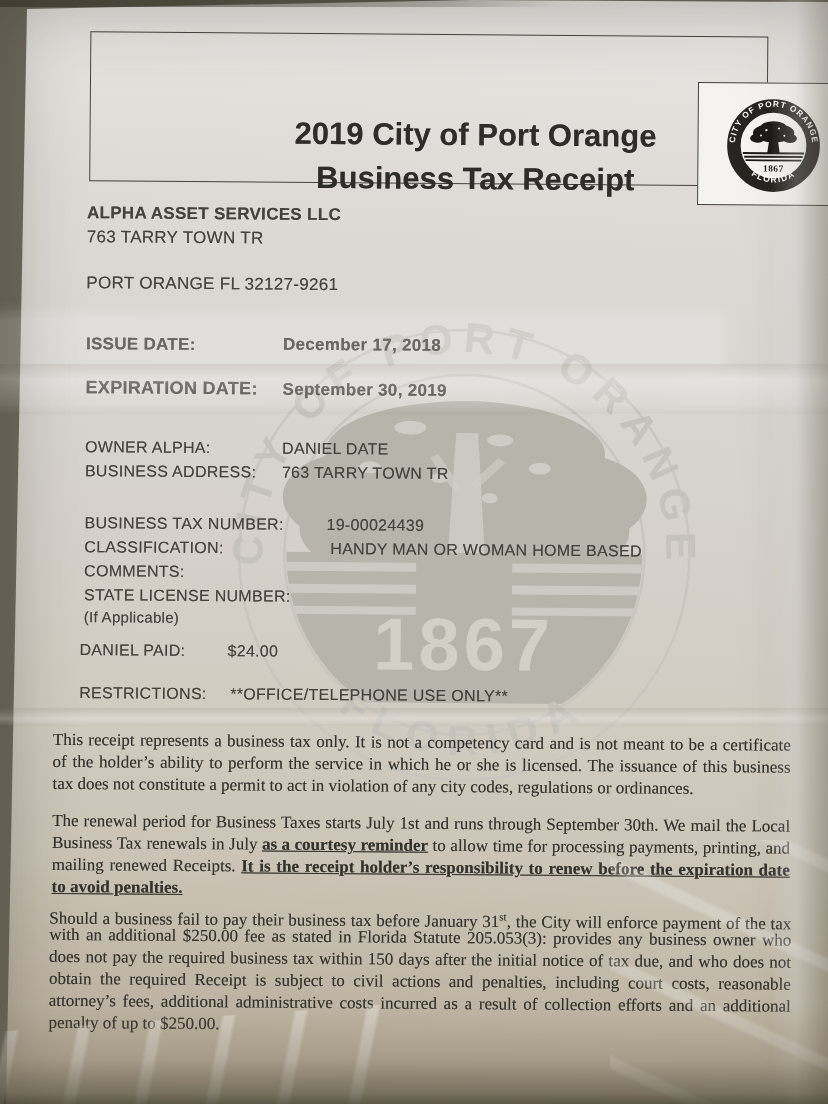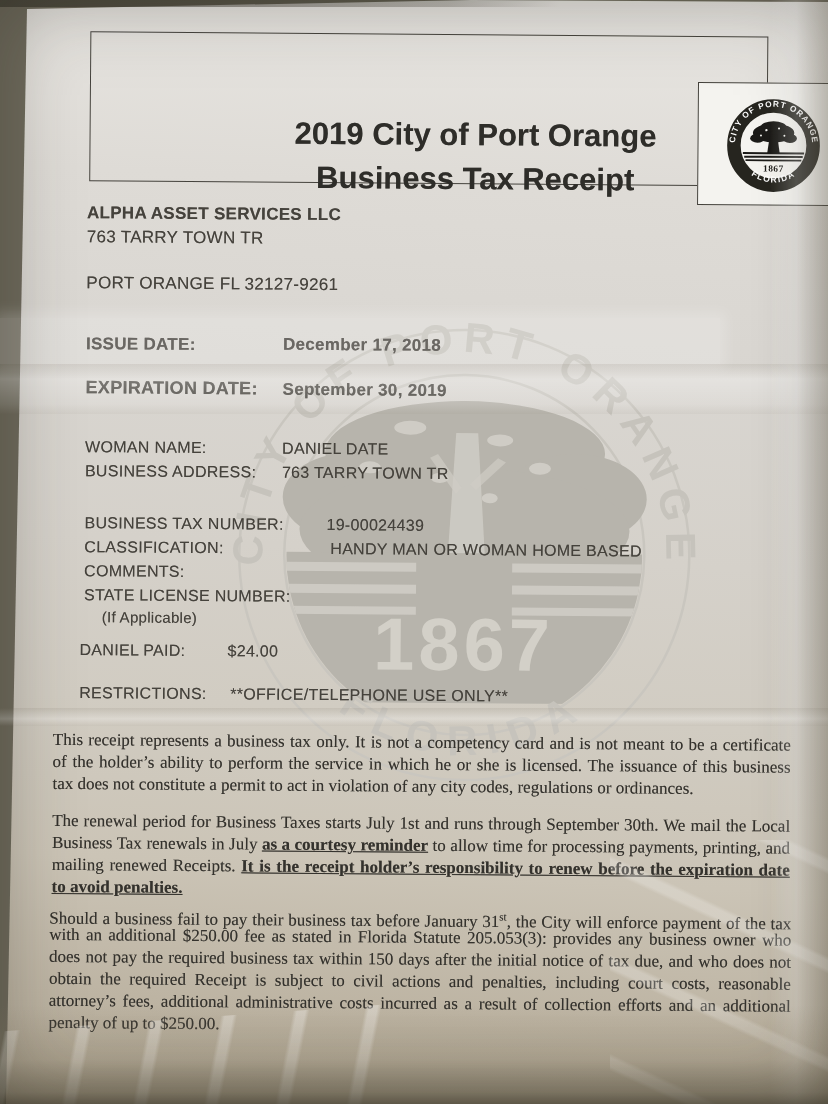--- a/index.html
+++ b/index.html
@@ -14,21 +14,21 @@
   .header-box{position:absolute;left:90px;top:31px;width:676px;height:148px;
               border:1.5px solid #45433d;}
   .title{position:absolute;left:130px;width:510px;text-align:center;font-weight:bold;
          font-size:31px;color:#2e2d29;letter-spacing:0px;text-shadow:0 0 0.6px rgba(46,45,41,.5);}
   .t1{top:82px;} .t2{top:126px;}
   .logo-box{position:absolute;left:607px;top:45px;width:151px;height:121px;
             border:1.5px solid #43413b;background:#f4f3ef;}
   .logo-box svg{position:absolute;left:21px;top:6px;}
   .lbl,.val{position:absolute;font-size:16px;color:#45423c;white-space:nowrap;
             letter-spacing:.3px;text-shadow:0 0 0.5px rgba(64,61,54,.55);}
-  .b{font-weight:bold;} .i{} .lg{font-size:17px;} .sm{font-size:15px;margin-left:18px;}
+  .b{font-weight:bold;} .i{} .lg{font-size:17px;} .sm{font-size:15px;}
   .para{position:absolute;width:738px;font-family:"Liberation Serif",serif;font-size:17px;
         color:#34322d;text-shadow:0 0 0.5px rgba(52,50,45,.5);}
   .jl{height:22px;line-height:22px;text-align:justify;text-align-last:justify;white-space:nowrap;}
   .jl.end{text-align-last:left;}
   .bu{font-weight:bold;text-decoration:underline;}
   sup{font-size:11px;}
   .ov{position:absolute;pointer-events:none;}
   .top-strip{left:0;top:0;width:560px;height:7px;
              background:linear-gradient(90deg,rgba(52,50,40,.65),rgba(52,50,40,.25) 80%,transparent);}
   .fold-a{left:0;top:318px;width:720px;height:46px;background:rgba(255,255,255,.20);
@@ -143,21 +143,21 @@
 
       <div class="lbl b lg" style="left:88px;top:203px;">ALPHA ASSET SERVICES LLC</div>
       <div class="lbl lg" style="left:88px;top:227px;">763 TARRY TOWN TR</div>
       <div class="lbl lg" style="left:88px;top:273px;">PORT ORANGE FL 32127-9261</div>
 
       <div class="lbl b i lg" style="left:88px;top:334px;">ISSUE DATE:</div>
       <div class="val b lg" style="left:285px;top:333px;">December 17, 2018</div>
       <div class="lbl b lg" style="left:88px;top:377px;font-size:18px;">EXPIRATION DATE:</div>
       <div class="val b lg" style="left:285px;top:378px;">September 30, 2019</div>
 
-      <div class="lbl" style="left:88px;top:438px;">WOMAN NAME:</div>
+      <div class="lbl" style="left:88px;top:438px;">OWNER ALPHA:</div>
       <div class="val" style="left:285px;top:438px;">DANIEL DATE</div>
       <div class="lbl" style="left:88px;top:462px;">BUSINESS ADDRESS:</div>
       <div class="val" style="left:285px;top:462px;">763 TARRY TOWN TR</div>
 
       <div class="lbl" style="left:88px;top:514px;">BUSINESS TAX NUMBER:</div>
       <div class="val" style="left:330px;top:514px;">19-00024439</div>
       <div class="lbl" style="left:88px;top:538px;">CLASSIFICATION:</div>
       <div class="val" style="left:334px;top:538px;">HANDY MAN OR WOMAN HOME BASED</div>
       <div class="lbl" style="left:88px;top:562px;">COMMENTS:</div>
       <div class="val" style="left:300px;top:562px;"></div>

